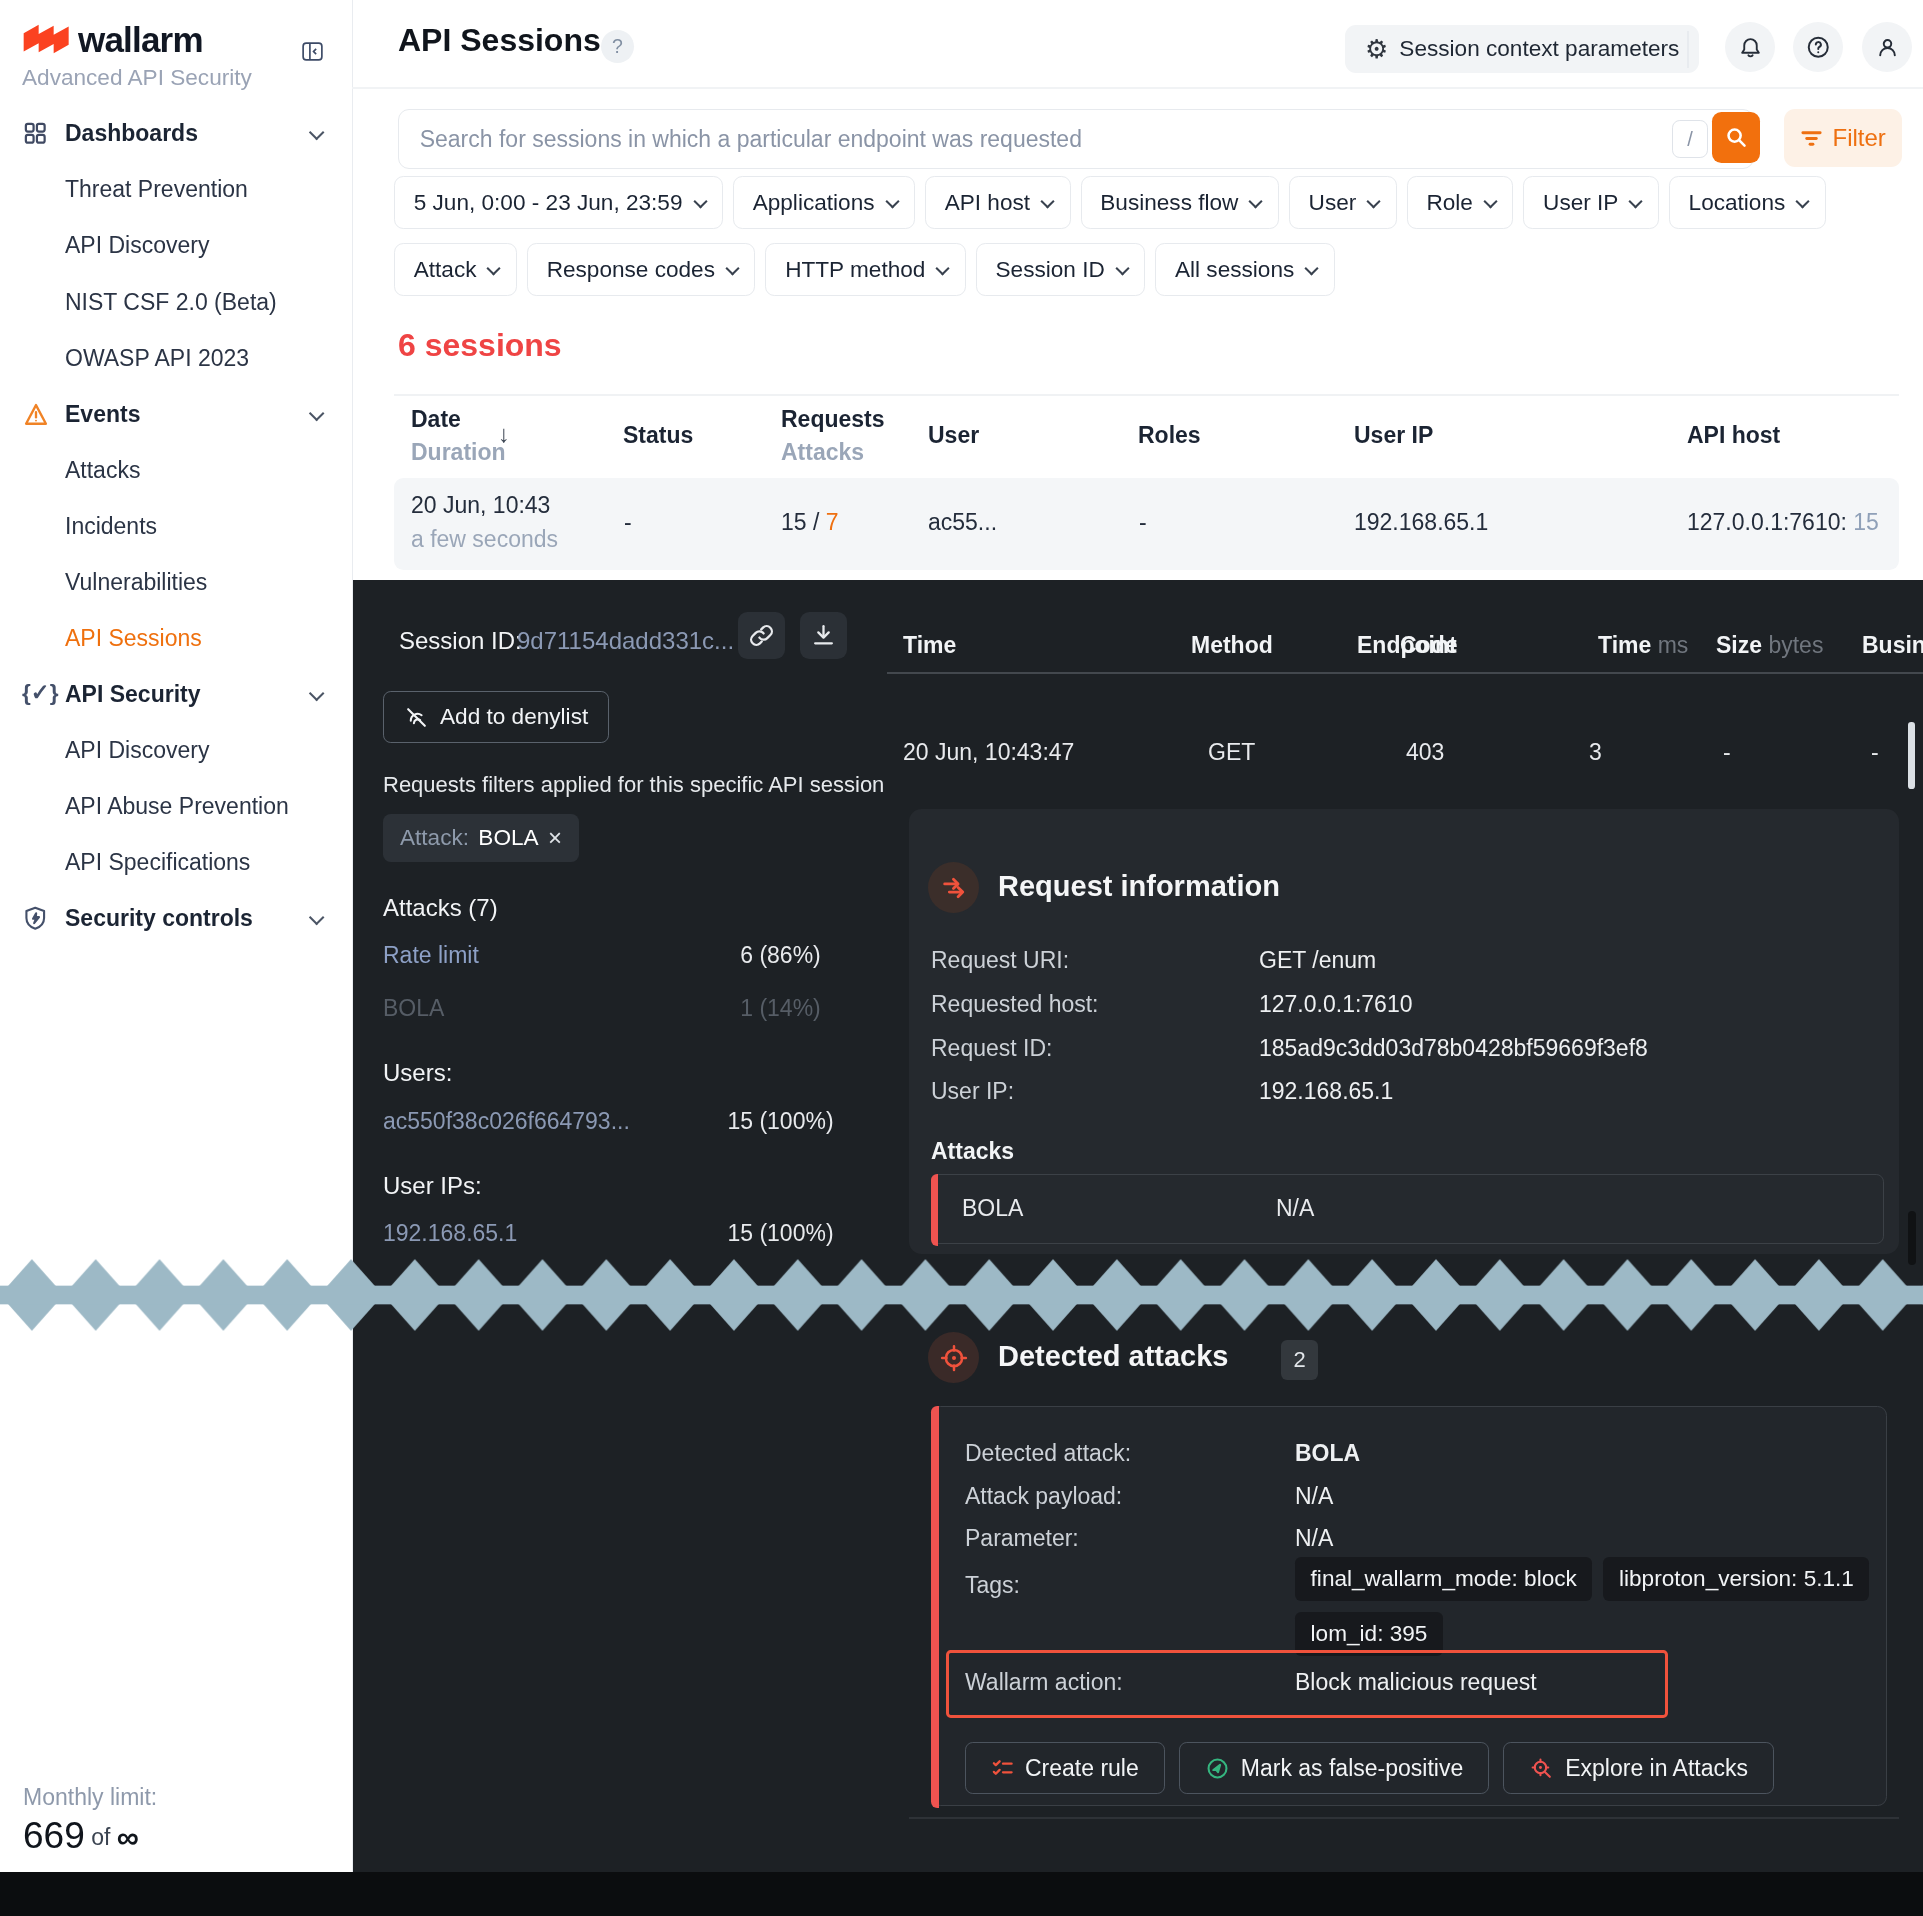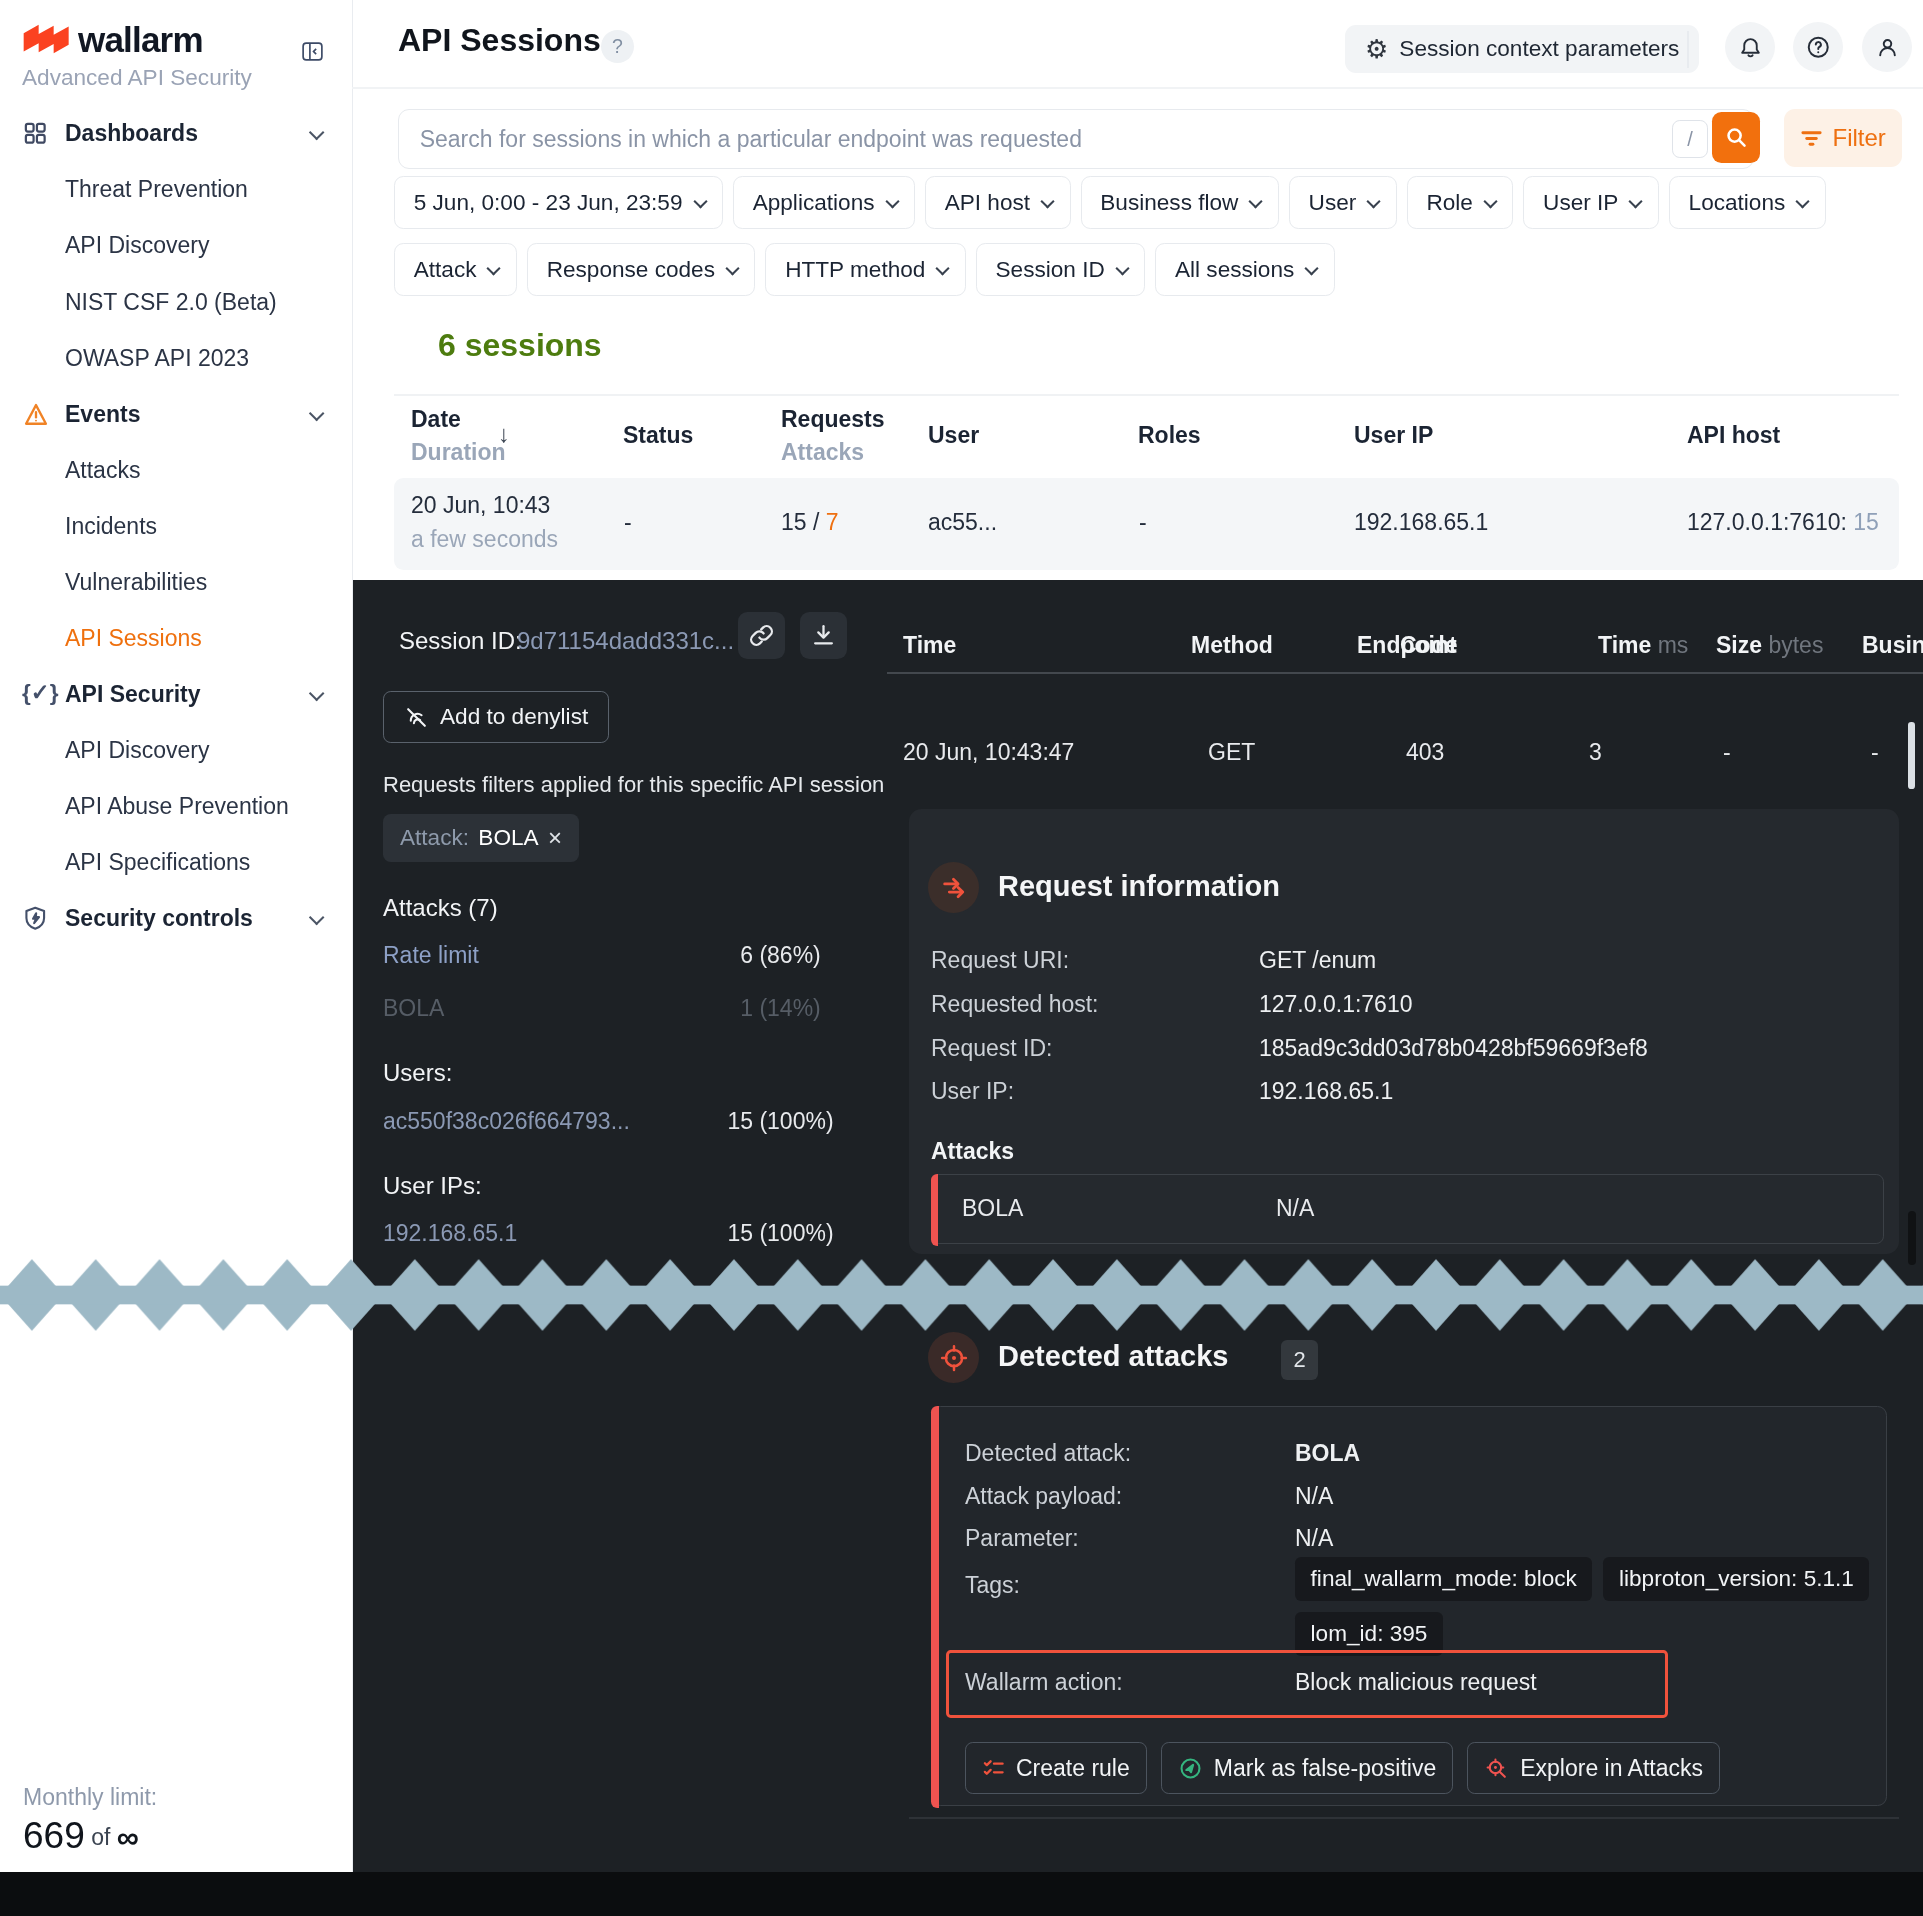--- a/index.html
+++ b/index.html
@@ -50,21 +50,21 @@
               display:flex;align-items:center;justify-content:center;}
   .filter-btn{left:1784px;top:109px;width:118px;height:58px;background:#fdf1e6;border-radius:11px;
               display:flex;align-items:center;justify-content:center;gap:9.3px;font-size:24px;color:#ee7011;}
 
   .chip-row{position:absolute;display:flex;gap:10px;}
   .chip{height:51px;padding:0 18.7px;border:1.6px solid #e7eaee;border-radius:9.3px;background:#fff;
         display:inline-flex;align-items:center;font-size:22.6px;color:#1b2433;white-space:nowrap;}
   .chip .chev2{display:inline-block;width:7.8px;height:7.8px;margin-left:11px;
         border-right:2.3px solid #39424f;border-bottom:2.3px solid #39424f;transform:rotate(45deg) translateY(-2.3px);}
 
-  .sess-heading{left:398px;top:327px;font-size:32px;font-weight:700;color:#4d7c0f;margin-left:40px;}
+  .sess-heading{left:398px;top:327px;font-size:32px;font-weight:700;color:#ef4444;}
   .tbl-topline{left:394px;top:394px;width:1505px;height:1.6px;background:#f0f2f4;}
   .th{position:absolute;font-size:23px;font-weight:700;color:#1b2433;white-space:nowrap;}
   .th-gray{color:#9aa6b8;}
   .sort-glyph{position:absolute;font-size:24px;color:#3d4654;}
   .sess-row{left:394px;top:478px;width:1505px;height:92px;background:#f4f6f8;border-radius:9.3px;}
   .td{position:absolute;font-size:23px;color:#242d3c;white-space:nowrap;}
   .td-gray{color:#9aa6b8;}
   .td-orange{color:#ee7011;}
   .td-dim{color:#8fa0b8;}
 
@@ -98,21 +98,21 @@
 
   .badge{position:absolute;height:40px;padding:0 12.5px;background:#33383d;border-radius:6.2px;
          display:inline-flex;align-items:center;font-size:22px;color:#e2e6ea;}
   .det-card{left:931px;top:1406px;width:954px;height:398px;background:#22262b;
             border:1.6px solid #3a3f45;border-radius:9.3px;}
   .tag-wrap{left:1295px;top:1557px;width:576px;display:flex;flex-wrap:wrap;gap:11px;}
   .tag{height:44px;padding:0 15.6px;background:#17191d;border-radius:6.2px;display:inline-flex;
        align-items:center;font-size:22.6px;color:#f2f4f6;white-space:nowrap;}
   .action-box{left:946px;top:1650px;width:716px;height:62px;border:3.1px solid #f0523c;border-radius:4.7px;}
   .btn-row{left:965px;top:1742px;display:flex;gap:14px;}
-  .dk-btn{height:50px;padding:0 16px;border:1.6px solid #4c545e;border-radius:7.8px;background:transparent;
+  .dk-btn{height:50px;padding:0 25px;border:1.6px solid #4c545e;border-radius:7.8px;background:transparent;
           display:inline-flex;align-items:center;gap:11px;font-size:23px;color:#f2f4f6;white-space:nowrap;}
   .det-sep{left:909px;top:1817px;width:990px;height:1.6px;background:#2e3237;}
   .bottom-strip{left:0;top:1902px;width:1924px;height:14px;background:#0b0d0f;}
   .scroll-light{left:1908px;top:722px;width:7px;height:67px;background:#dbe0e5;border-radius:3.1px;}
   .scroll-dark{left:1908px;top:1211px;width:7.8px;height:54px;background:#101214;border-radius:3.9px;}
 </style>
 </head>
 <body>
 
 <div class="app">

